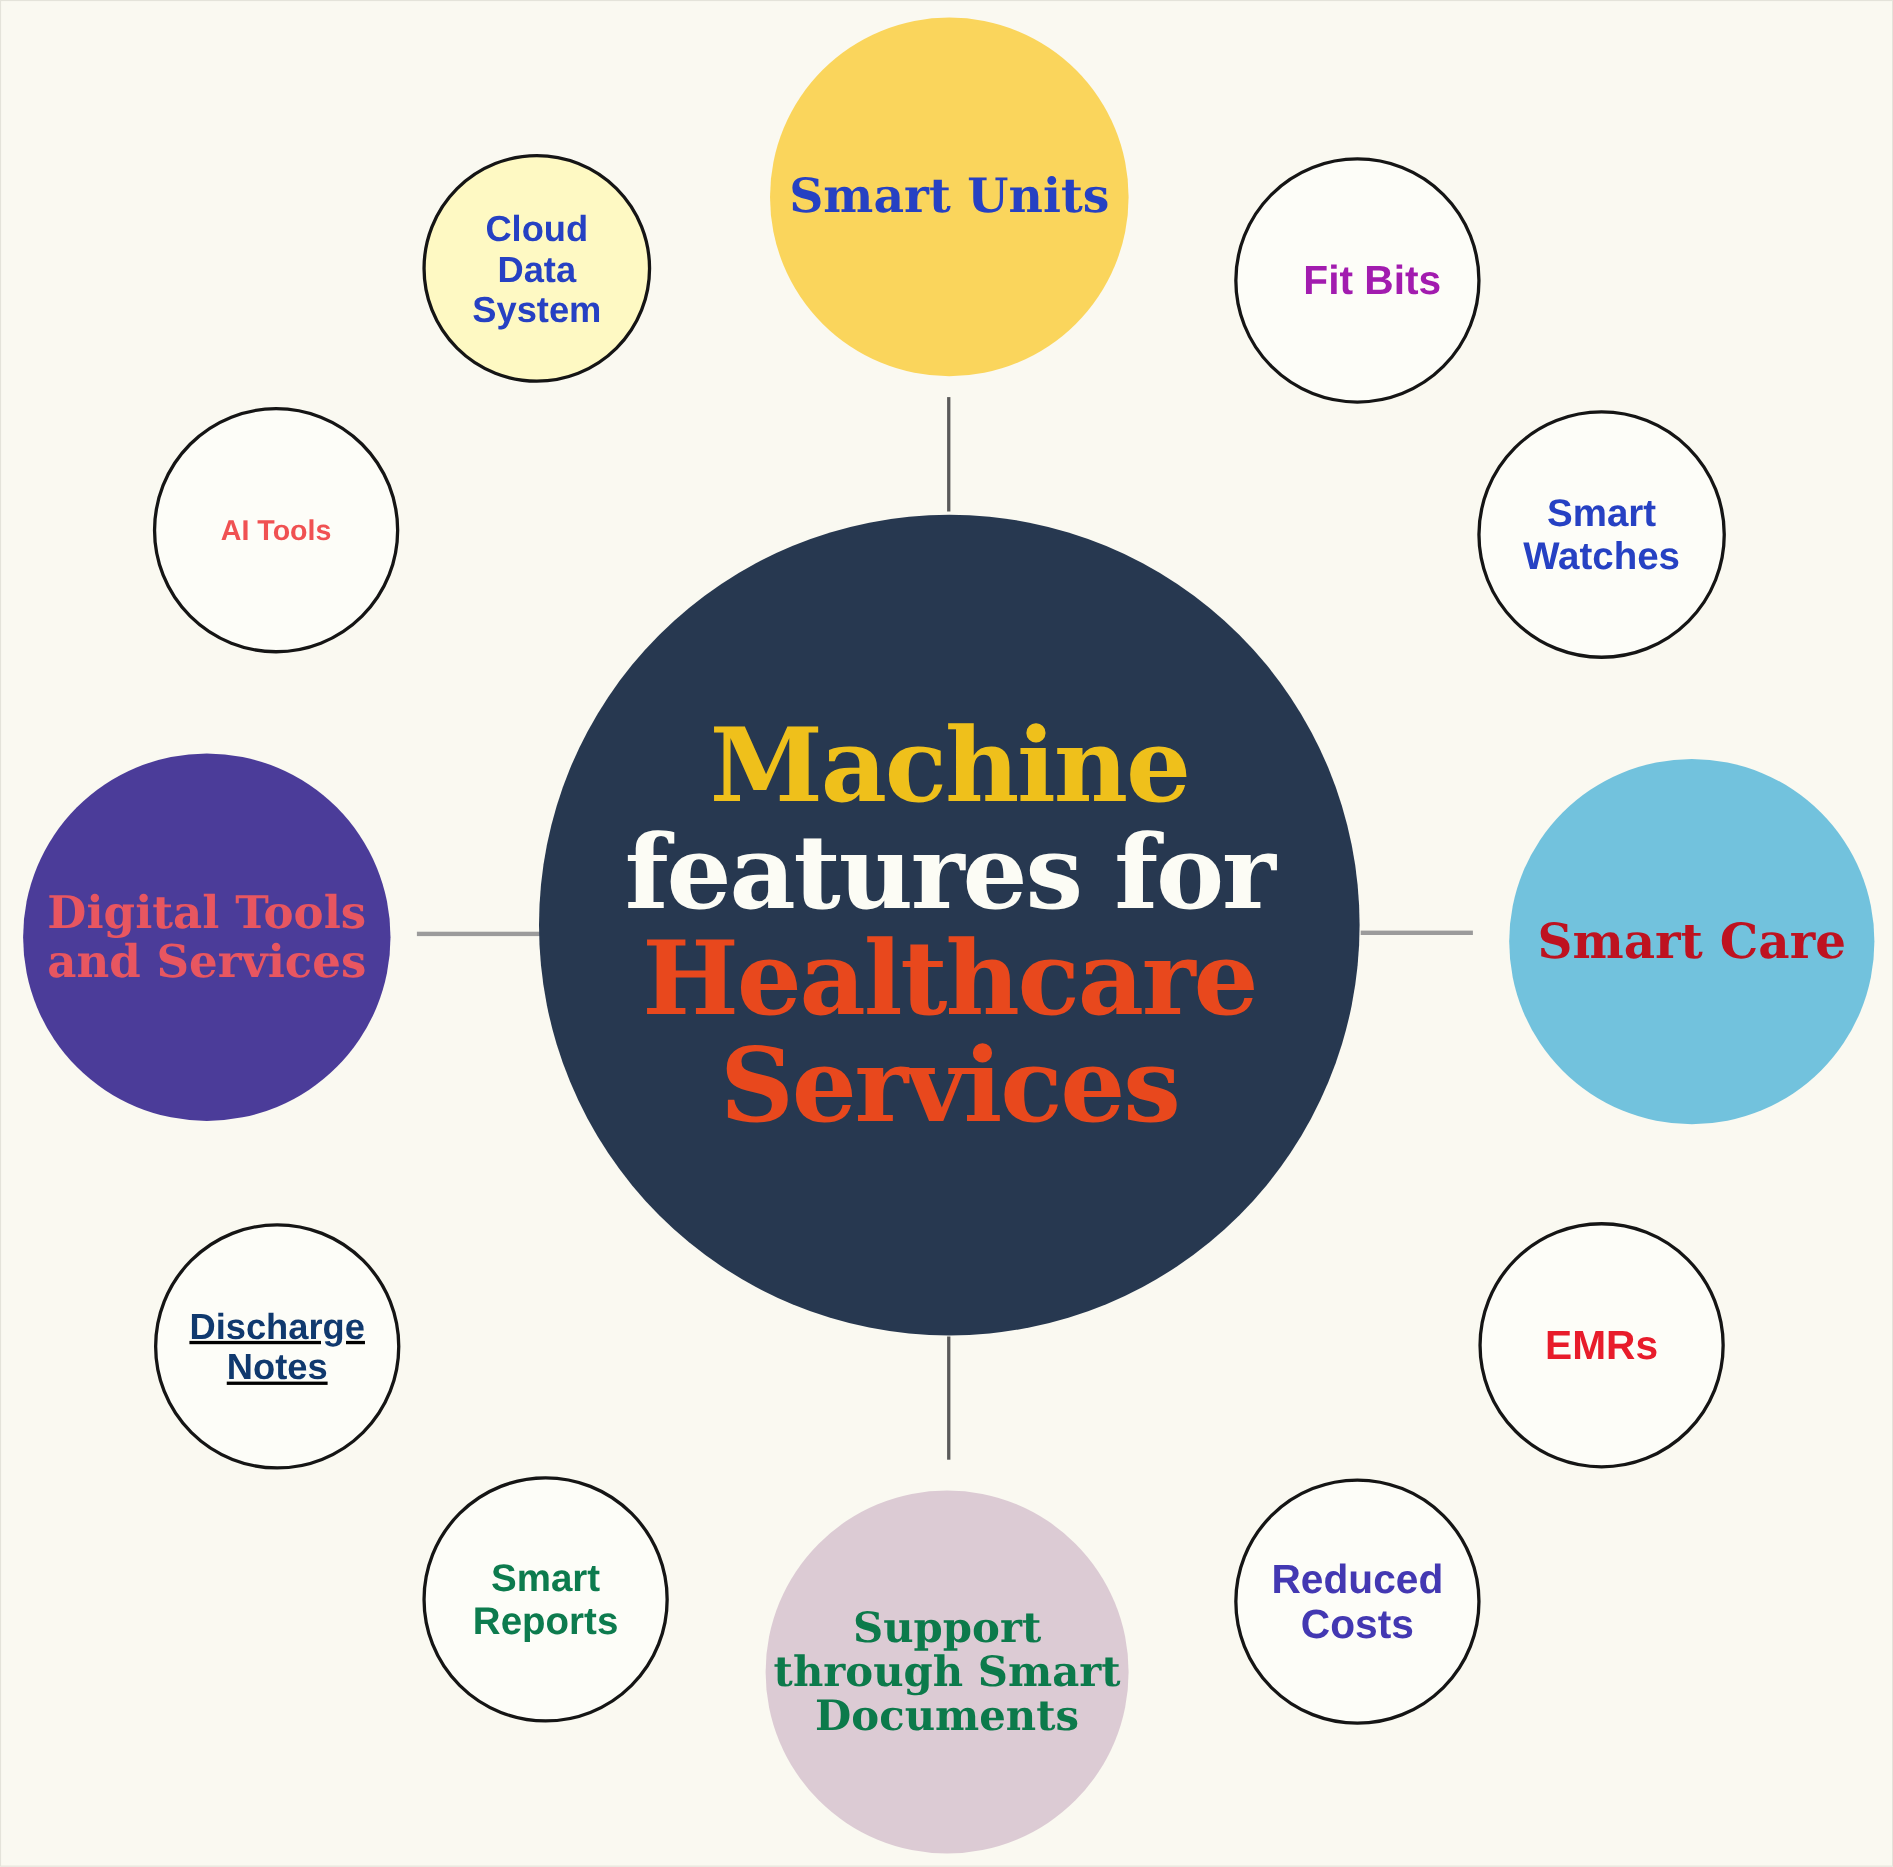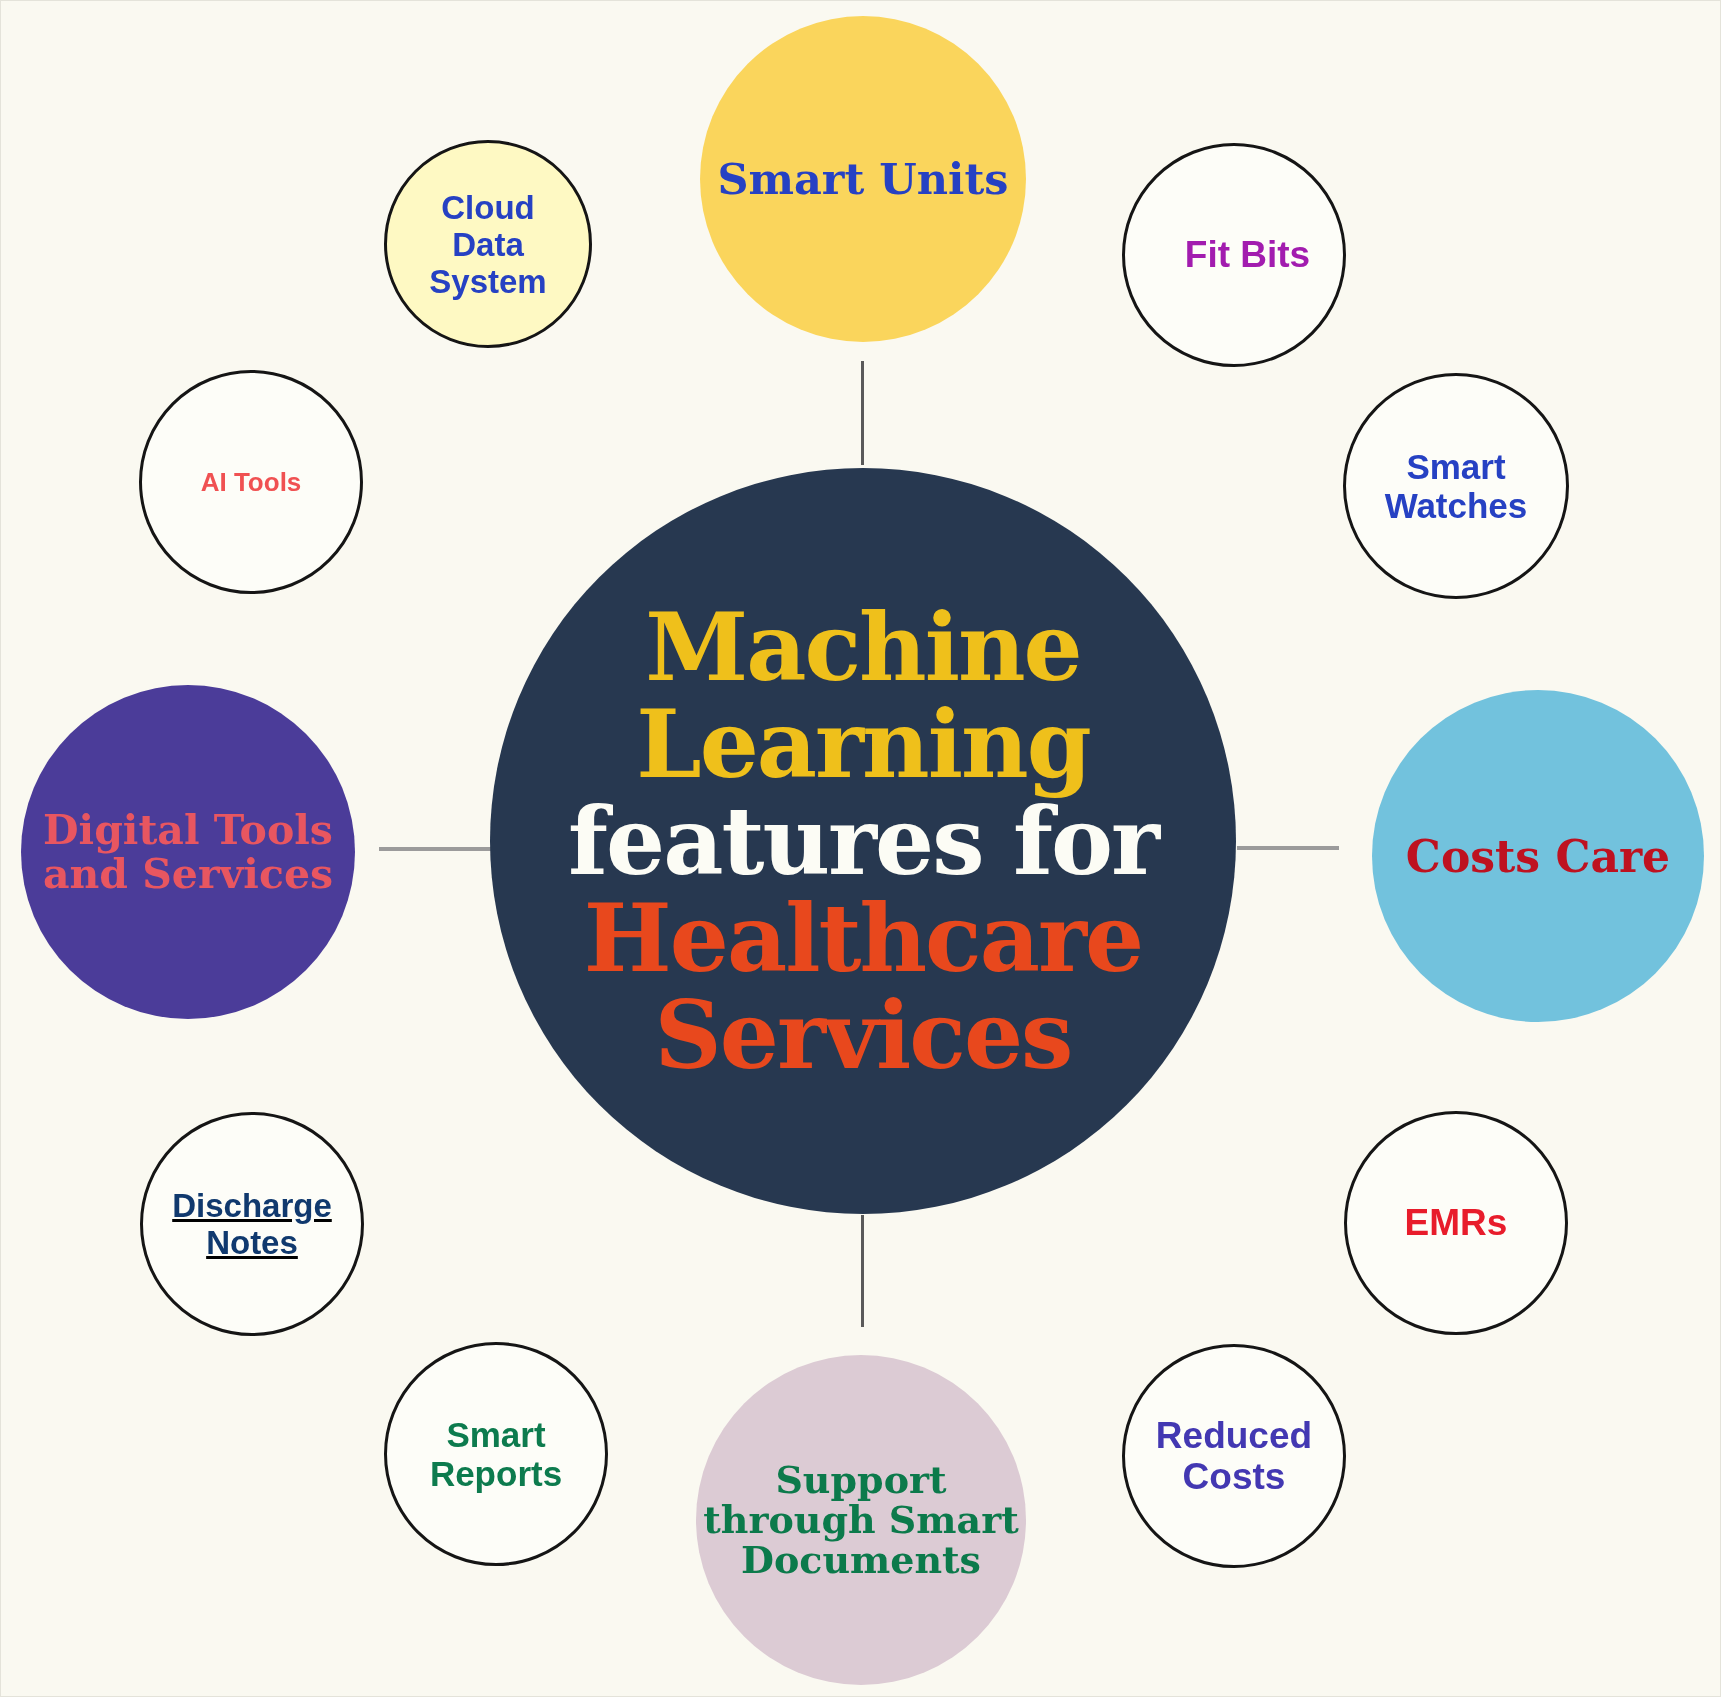--- a/index.html
+++ b/index.html
@@ -79,21 +79,20 @@
 <div class="canvas">
 
   <div class="connector c-top" style="background: rgb(90, 90, 90);"></div>
   <div class="connector c-bottom" style="background: rgb(90, 90, 90);"></div>
   <div class="connector c-left" style="background: rgb(155, 155, 155);"></div>
   <div class="connector c-right" style="background: rgb(155, 155, 155);"></div>
 
   <div class="node n-center serif" style="background: rgb(39, 56, 80);">
     <div class="label">
       <span style="color: rgb(239, 192, 27);">Machine</span>
-      <span style="color: rgb(239, 192, 27);">Learning</span>
       <span style="color: rgb(252, 252, 245);">features for</span>
       <span style="color: rgb(232, 72, 29);">Healthcare</span>
       <span style="color: rgb(232, 72, 29);">Services</span>
     </div>
   </div>
 
   <div class="node n-smart-units serif" style="background: rgb(250, 213, 92); text-align: center;">
     <div class="label" style="color: rgb(38, 65, 195);">
       <span>Smart Units</span>
     </div>
@@ -128,21 +127,21 @@
 
   <div class="node n-digital serif" style="background: rgb(75, 60, 153);">
     <div class="label" style="color: rgb(232, 86, 96);">
       <span>Digital Tools</span>
       <span>and Services</span>
     </div>
   </div>
 
   <div class="node n-smartcare serif" style="background: rgb(114, 194, 221);">
     <div class="label" style="color: rgb(190, 18, 32);">
-      <span>Costs Care</span>
+      <span>Smart Care</span>
     </div>
   </div>
 
   <div class="node n-discharge outlined" style="background: rgb(253, 253, 248); border-color: rgb(21, 21, 21); text-decoration: underline;">
     <div class="label" style="color: rgb(16, 57, 110);">
       <span>Discharge</span>
       <span>Notes</span>
     </div>
   </div>
 

